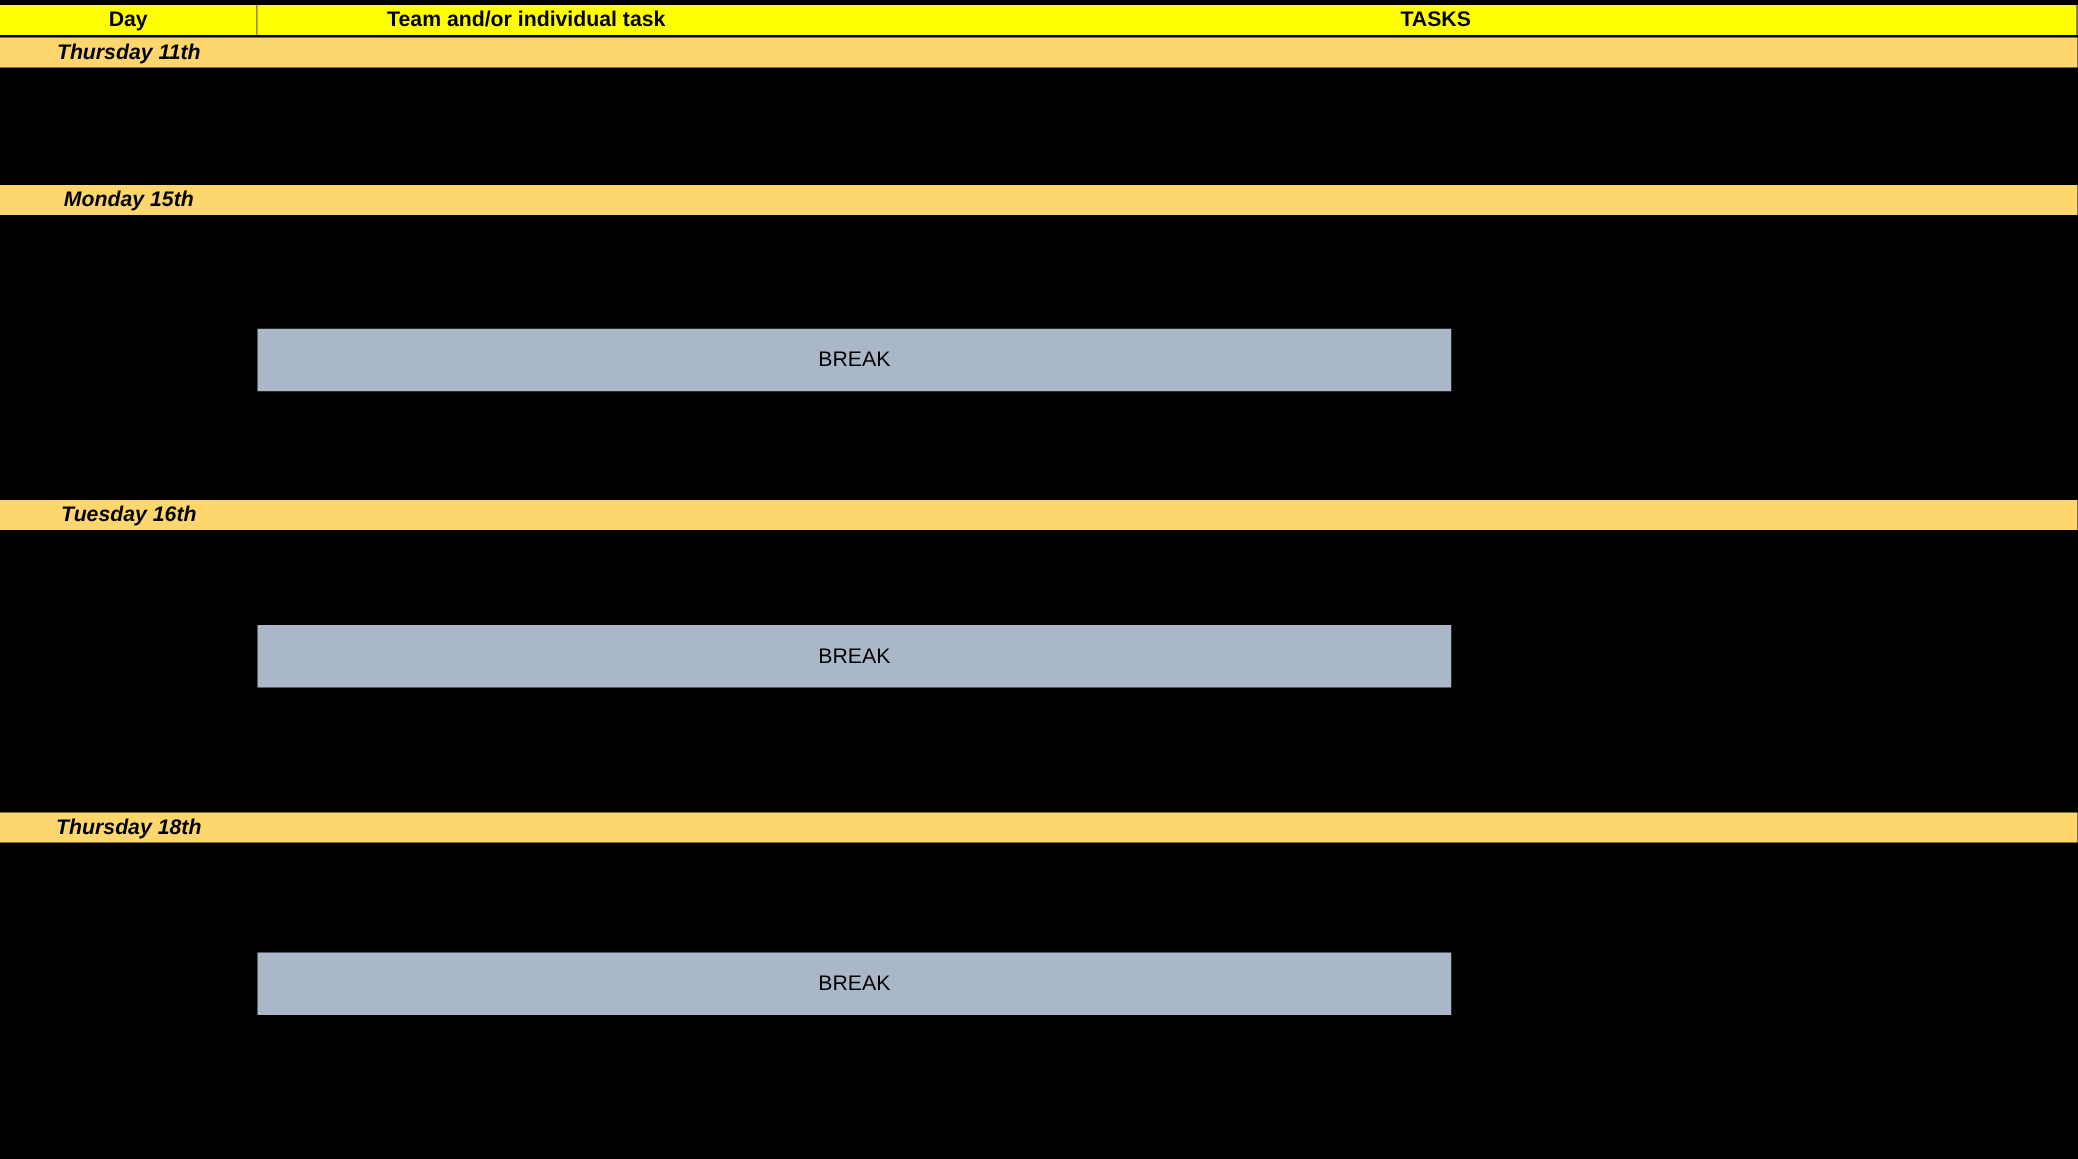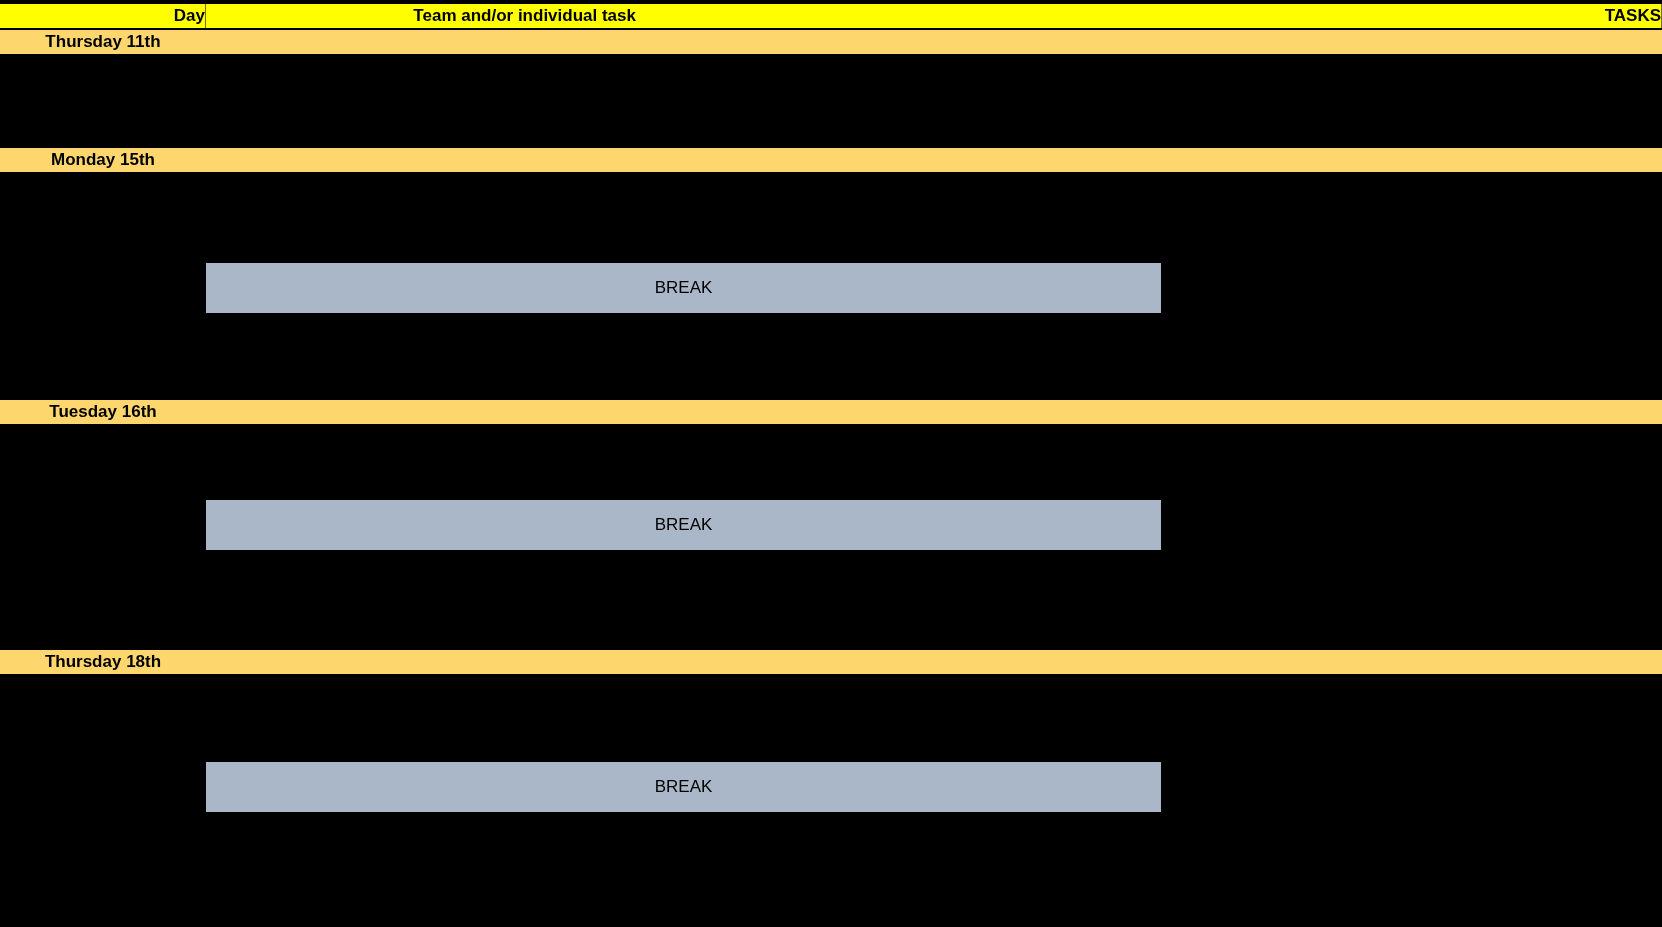--- a/index.html
+++ b/index.html
@@ -33,21 +33,21 @@
     height: 24px;
     display: flex;
     box-sizing: border-box;
   }
   .header-cell {
     background: #FFFF00;
     color: #000000;
     font-weight: bold;
     font-size: 17px;
     line-height: 24px;
-    text-align: right;
+    text-align: center;
     box-sizing: border-box;
     border-right: 1px solid #7a6a00;
     white-space: nowrap;
     overflow: hidden;
   }
   .header-cell.day    { width: 206px; }
   .header-cell.tasks  { width: 1026px; }
   .header-cell.team   { width: 430px; border-right: none; }
 
   
@@ -64,20 +64,21 @@
     left: 0;
     top: 0;
     width: 206px;
     height: 24px;
     line-height: 24px;
     text-align: center;
     color: #000000;
     font-weight: bold;
     font-size: 17px;
     white-space: nowrap;
+    font-style: italic;
   }
   .day-row .day-tasks-cell,
   .day-row .day-team-cell {
     position: absolute;
     top: 0;
     height: 24px;
   }
   .day-row .day-tasks-cell { left: 206px; width: 1026px; }
   .day-row .day-team-cell  { left: 1232px; width: 430px; }
 

